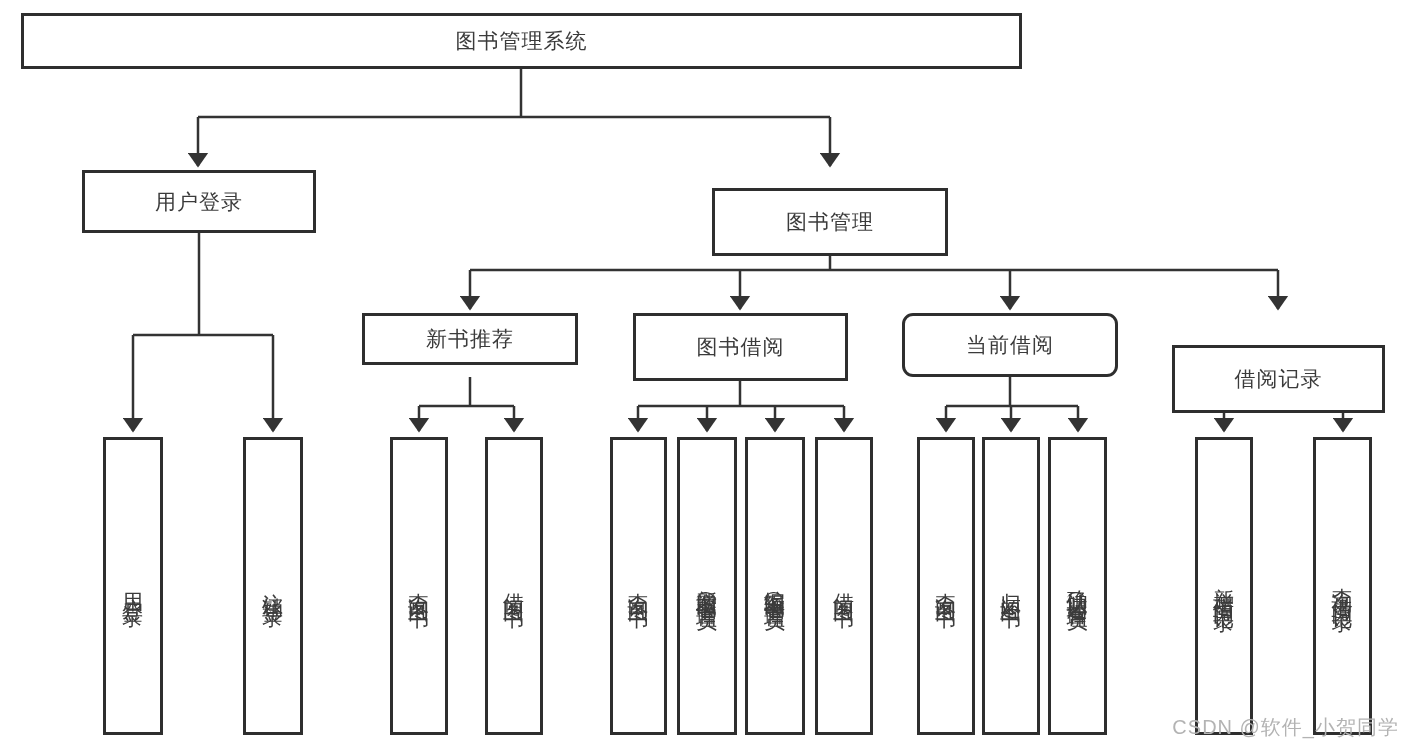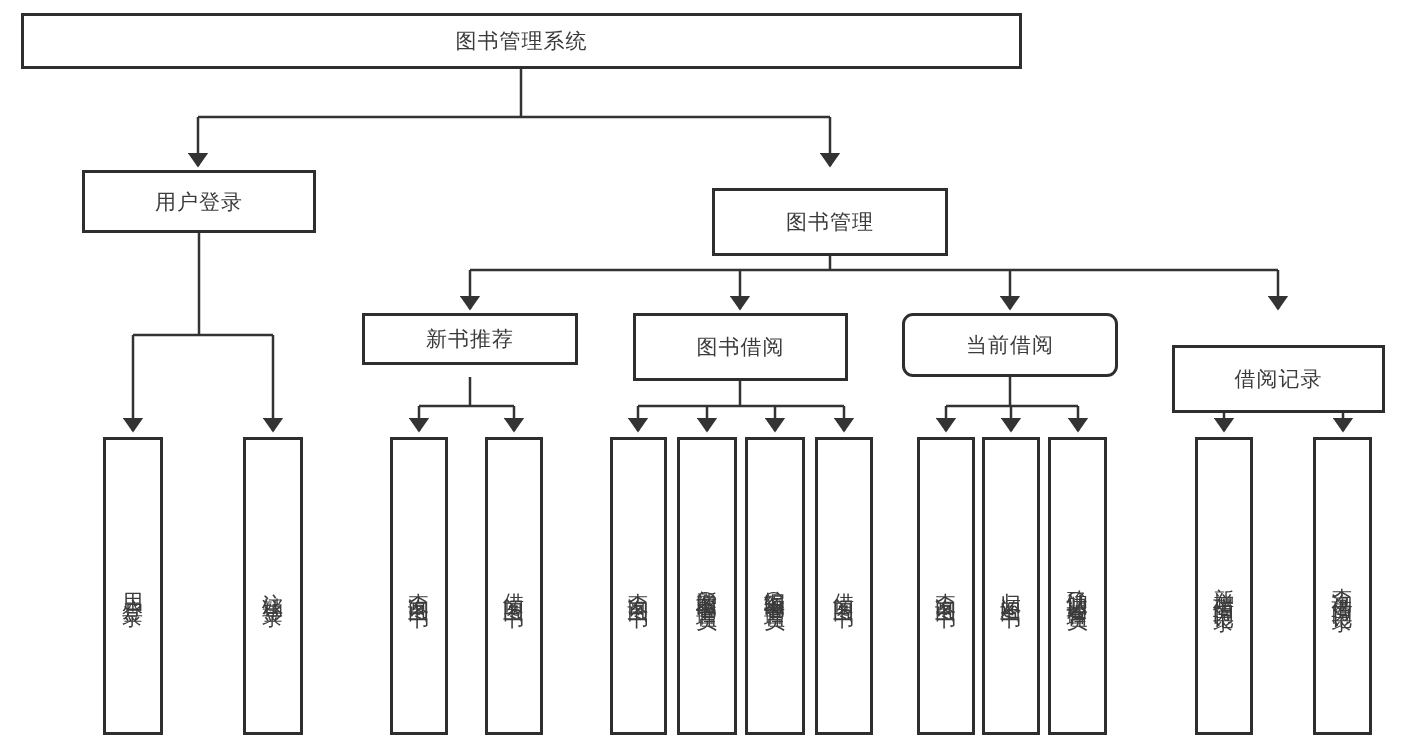--- a/index.html
+++ b/index.html
@@ -161,14 +161,15 @@
     <span class="vtext long">确认归还（管理员）</span>
   </div>
 
   <div class="node leaf" style="left:1195px; top:437px; width:58px; height:298px;">
     <span class="vtext">新增借阅记录</span>
   </div>
   <div class="node leaf" style="left:1313px; top:437px; width:59px; height:298px;">
     <span class="vtext">查询借阅记录</span>
   </div>
 
+  <div id="watermark">CSDN @软件_小贺同学</div>
 
 </div>
 
 </body></html>

